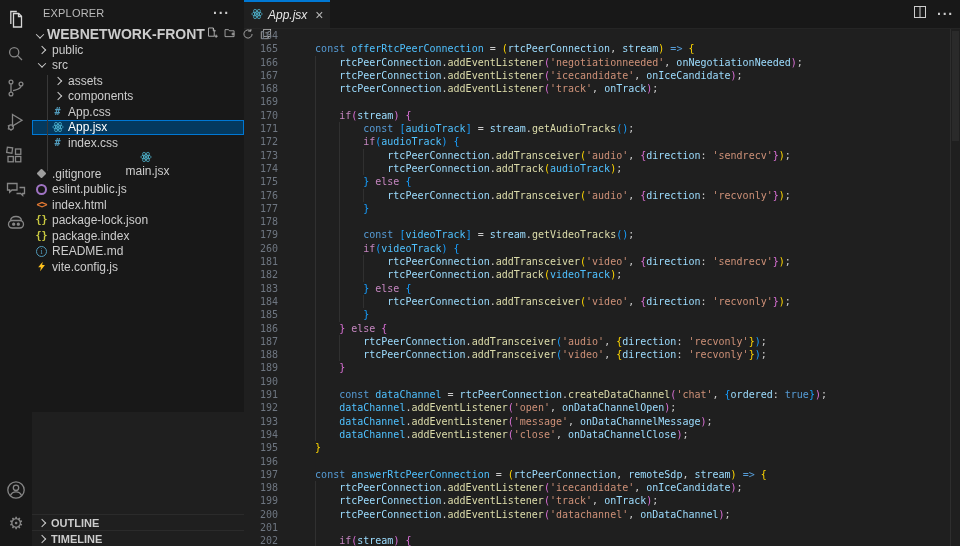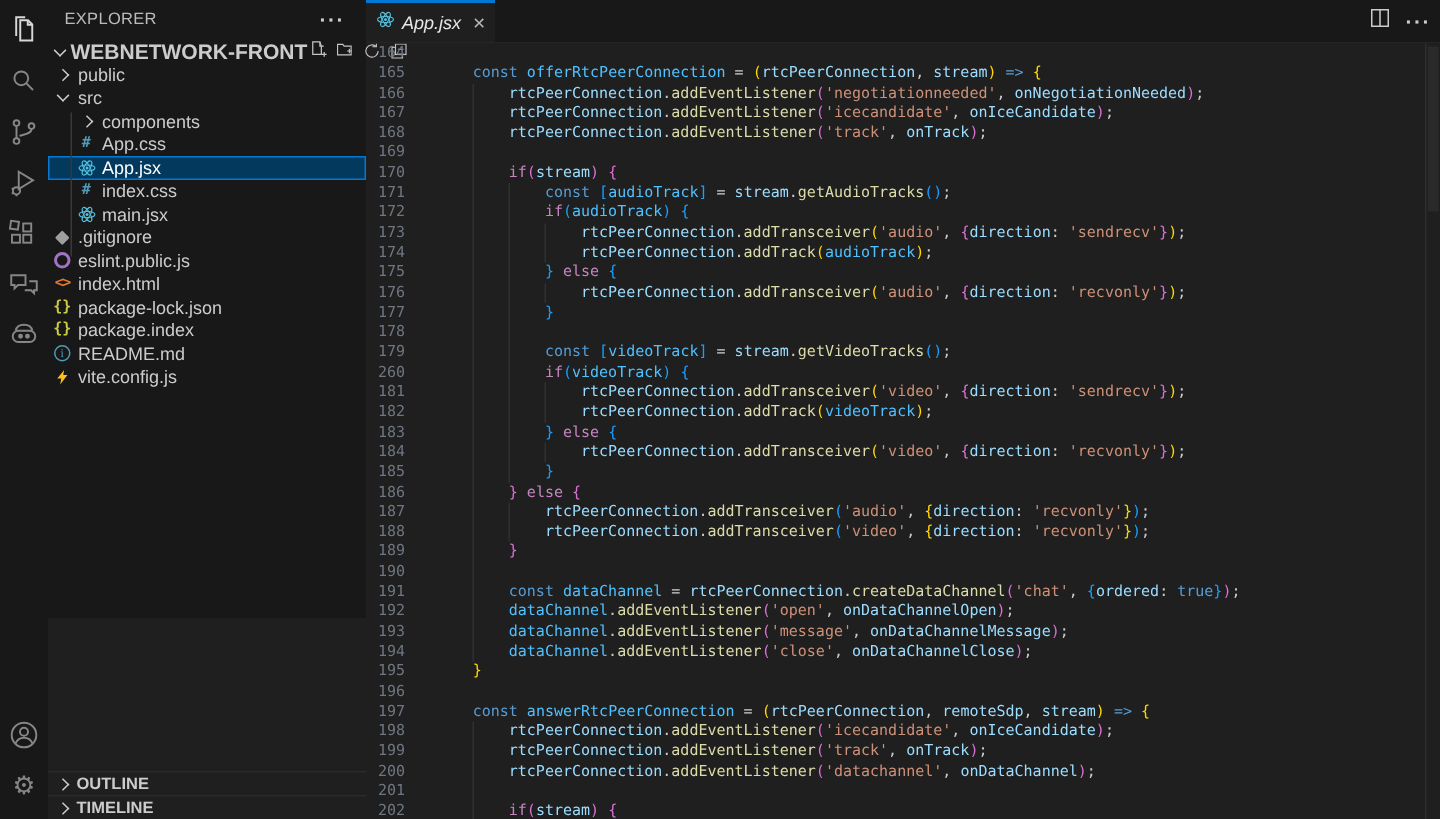--- a/index.html
+++ b/index.html
@@ -44,21 +44,21 @@
   #tab-active{position:absolute;left:0;top:0;width:86px;height:28px;background:#1f1f1f;border-top:2px solid #0078d4;
     box-sizing:border-box;display:flex;align-items:center;padding:0 7px;cursor:pointer;z-index:2;}
   #tab-label{font-size:12px;font-style:italic;color:#e7e7e7;margin-left:5px;white-space:nowrap;}
   .x{margin-left:8px;color:#b8b8b8;width:14px;height:14px;display:flex;align-items:center;justify-content:center;cursor:pointer;border-radius:3px;}
   .x::before{content:'\00d7';font-size:14px;}
   #editor-actions{position:absolute;right:6px;top:0;height:28px;display:flex;align-items:center;gap:10px;color:#cccccc;z-index:3;}
   
   #code{position:absolute;left:244px;top:29px;right:9px;bottom:0;overflow:hidden;
     font-family:"DejaVu Sans Mono",monospace;font-size:10px;line-height:13.3px;}
   .cl{height:13.3px;white-space:pre;display:flex;}
-  .ln{display:inline-block;width:34px;text-align:center;color:#6e7681;flex:none;user-select:none;}
+  .ln{display:inline-block;width:34px;text-align:right;color:#6e7681;flex:none;user-select:none;}
   .lc{position:relative;display:inline-block;margin-left:13px;flex:1;}
   .lc i.g{position:absolute;top:0;bottom:0;width:1px;background:#303030;}
   .tk-kw{color:#569cd6}.tk-ctl{color:#c586c0}.tk-str{color:#ce9178}.tk-fn{color:#dcdcaa}
   .tk-var{color:#9cdcfe}.tk-cst{color:#4fc1ff}.tk-fg{color:#cccccc}
   .tk-b1{color:#ffd700}.tk-b2{color:#da70d6}.tk-b3{color:#179fff}
   #overview{position:absolute;right:0;top:29px;width:9px;bottom:0;background:#1f1f1f;border-left:1px solid #2e2e2e;}
   #ov-thumb{position:absolute;left:1px;right:1px;top:2px;height:110px;background:rgba(255,255,255,0.05);}
 </style>
 </head>
 <body>
@@ -177,20 +177,26 @@
         <div class="trow" style="padding-left: 3px;">
           <span class="islot">
             <i class="ch d"></i>
           </span>
           <span>src</span>
         </div>
         <div class="trow" style="padding-left: 19px;">
           <span class="islot">
             <i class="ch r"></i>
           </span>
+          <span>assets</span>
+        </div>
+        <div class="trow" style="padding-left: 19px;">
+          <span class="islot">
+            <i class="ch r"></i>
+          </span>
           <span>components</span>
         </div>
         <div class="trow" style="padding-left: 19px;">
           <span class="islot">
             <b class="fi" style="color:#519aba">#</b>
           </span>
           <span>App.css</span>
         </div>
         <div class="trow sel" style="padding-left: 19px;">
           <span class="islot">
@@ -204,21 +210,21 @@
             </svg>
           </span>
           <span>App.jsx</span>
         </div>
         <div class="trow" style="padding-left: 19px;">
           <span class="islot">
             <b class="fi" style="color:#519aba">#</b>
           </span>
           <span>index.css</span>
         </div>
-        <div class="trow" style="padding-left: 19px;">
+        <div class="trow" style="padding-left: 19px; flex-direction: column;">
           <span class="islot">
             <svg width="12" height="12" viewBox="0 0 12 12">
               <g fill="none" stroke="#53c1de" stroke-width="0.7">
                 <ellipse cx="6" cy="6" rx="5.3" ry="2"></ellipse>
                 <ellipse cx="6" cy="6" rx="5.3" ry="2" transform="rotate(60 6 6)"></ellipse>
                 <ellipse cx="6" cy="6" rx="5.3" ry="2" transform="rotate(-60 6 6)"></ellipse>
               </g>
               <circle cx="6" cy="6" r="1" fill="#53c1de"></circle>
             </svg>
           </span>

